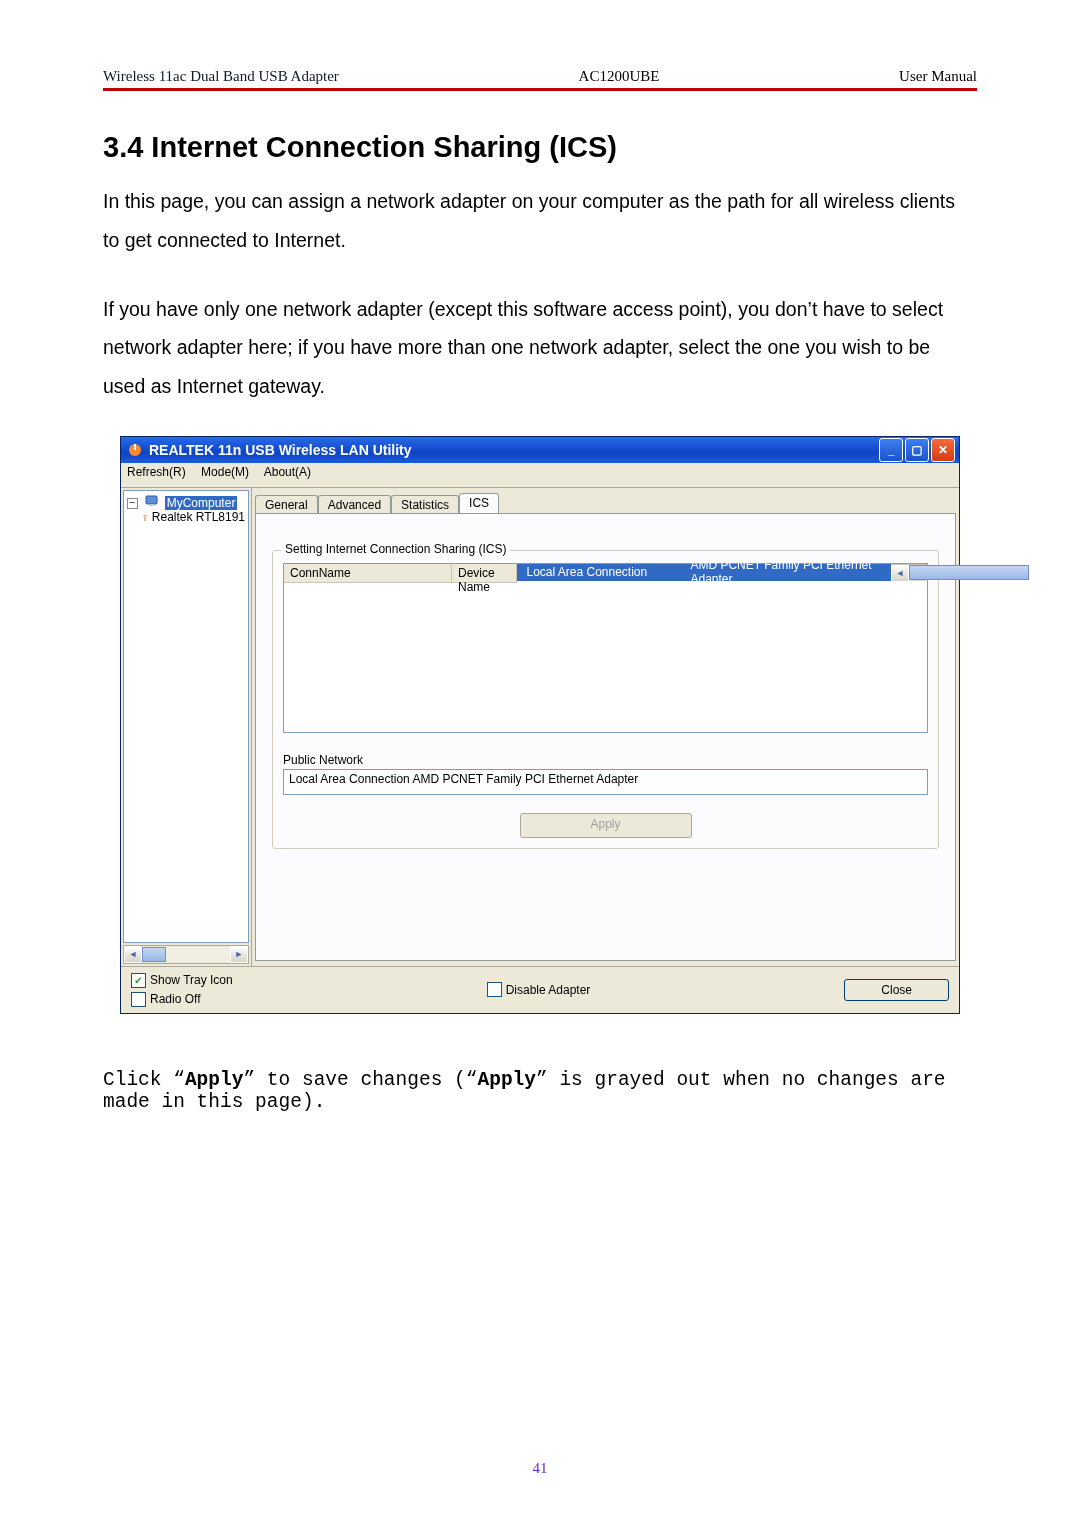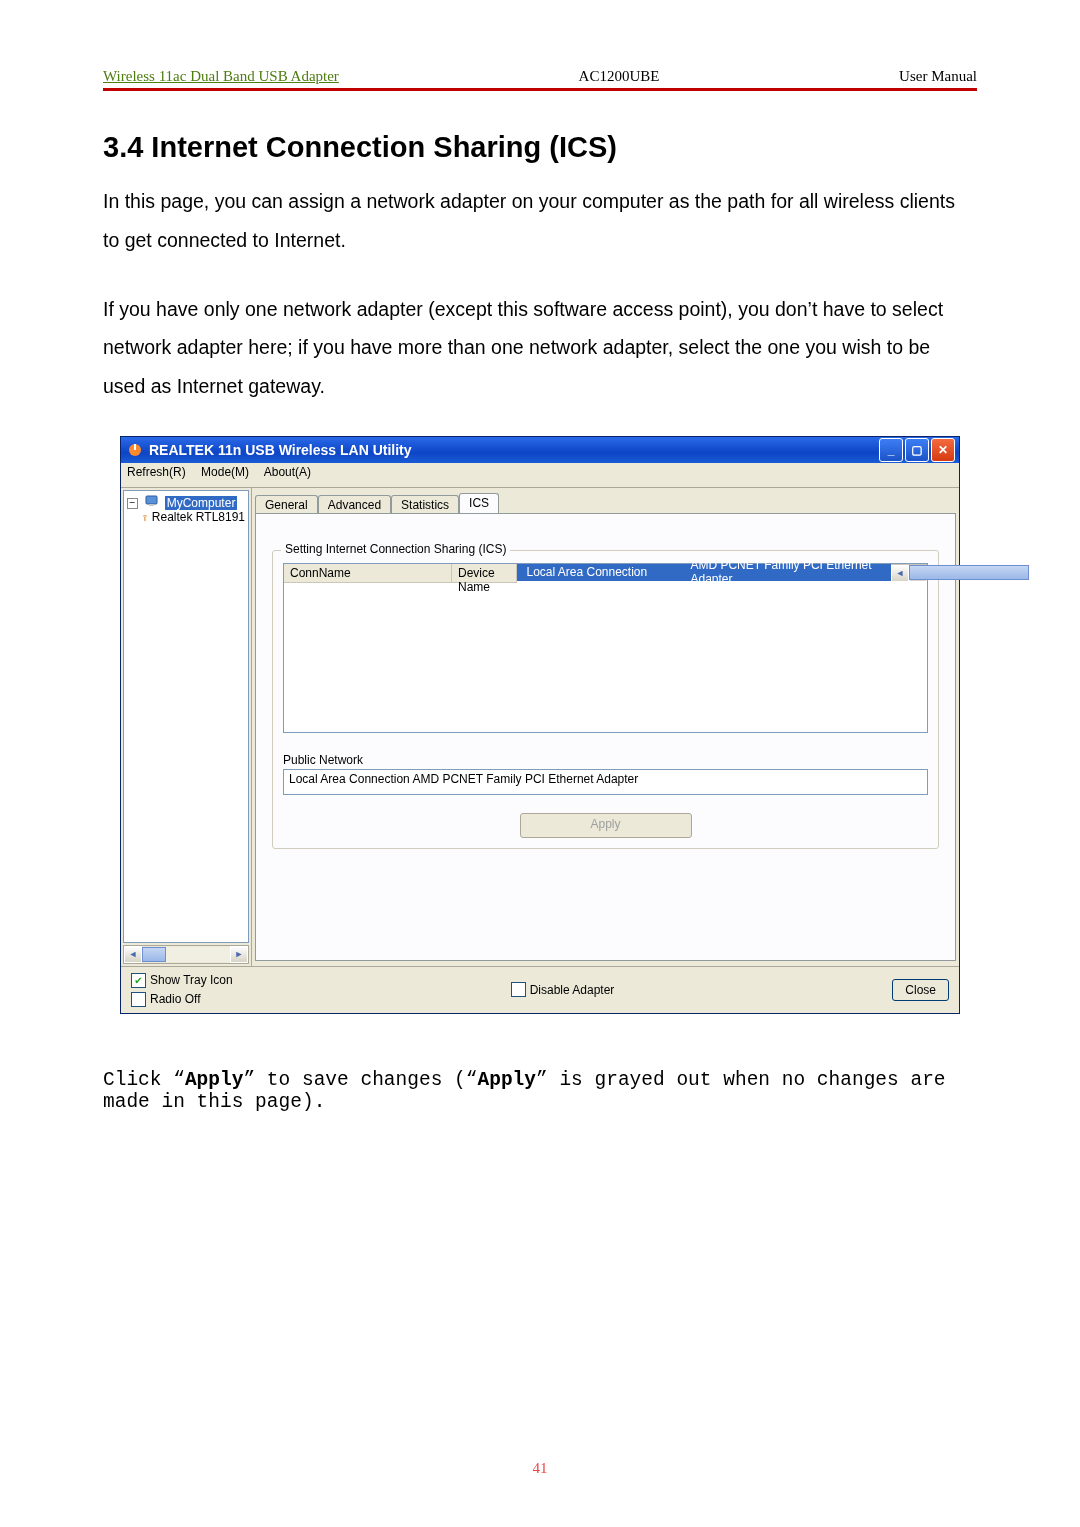--- a/index.html
+++ b/index.html
@@ -1,18 +1,18 @@
 <!DOCTYPE html>
 <html><head>
 <meta charset="utf-8">
 <style>
   html,body{margin:0;padding:0;background:#fff;width:1080px;font-family:"Times New Roman",serif}
   .page{width:1080px;height:1527px;position:relative;box-sizing:border-box;padding:68px 103px 0 103px}
   .hdr{display:flex;justify-content:space-between;font-size:15px;color:#000;margin-bottom:3px}
-  .hdr .left{color:#4d7c0f;text-decoration:underline}
+  .hdr .left{color:#0f172a;}
   .hdr .mid{color:#000}
   .hdr .right{color:#000}
   .hdr-line{height:3px;background:#c00000;margin-bottom:40px}
   h2{font-family:Arial,Helvetica,sans-serif;font-weight:bold;font-size:29px;color:#000;margin:0 0 18px 0}
   p.body{font-family:Arial,Helvetica,sans-serif;font-size:19.5px;color:#000;line-height:1.99;margin:0 4px 30px 0}
   .win{width:838px;margin:8px auto 4px auto;font-family:Tahoma,Arial,sans-serif;font-size:13px;color:#000;border:1px solid #0a246a;background:#ece9d8}
   .tb{height:26px;background:linear-gradient(180deg,#2a6ae9 0%,#0d45c5 60%,#1a5bd6 100%);display:flex;align-items:center;padding:0 4px 0 6px;color:#fff;font-weight:bold;font-size:14px}
   .tb .tico{width:16px;height:16px;margin-right:6px;display:inline-block}
   .tb .spacer{flex:1}
   .tb .wbtn{width:22px;height:22px;margin-left:2px;border:1px solid #fff;border-radius:3px;display:flex;align-items:center;justify-content:center;font-size:12px;font-weight:bold}
@@ -51,23 +51,23 @@
   .lv .hs .th{position:absolute;height:15px;left:40%;width:120px;background:linear-gradient(180deg,#c6d6f3,#9bb8e8);border:1px solid #6e8ed2;box-sizing:border-box}
   .pnet{margin-top:20px;font-size:12px}
   .pnet .val{border:1px solid #7f9db9;background:#fff;height:20px;padding:2px 5px;margin-top:2px}
   .apply{width:170px;height:23px;margin:18px auto 0 auto;border:1px solid #aca899;background:#ece9d8;color:#a0a0a0;text-align:center;line-height:21px;font-size:12px;border-radius:3px}
   .bot{display:flex;align-items:center;padding:6px 10px;background:#ece9d8;font-size:12px}
   .bot .col{display:flex;flex-direction:column;gap:4px}
   .bot label{display:flex;align-items:center;gap:4px}
   .cb{width:13px;height:13px;border:1px solid #1c5180;background:#fff;display:inline-flex;align-items:center;justify-content:center;font-size:10px;color:#21a121}
   .bot .mid{flex:1;text-align:center}
   .bot .mid label{justify-content:center}
-  .btn{border:1px solid #003c74;background:#ece9d8;padding:3px 12px;border-radius:3px;font-size:12px}
+  .btn{border:1px solid #003c74;background:#ece9d8;padding:3px 36px;border-radius:3px;font-size:12px}
   p.note{font-family:Liberation Mono, monospace;font-size:19.5px;color:#000;margin:55px 0 0 0}
-  .pgnum{position:absolute;bottom:50px;left:0;width:100%;text-align:center;font-size:15px;color:#ef4444}
+  .pgnum{position:absolute;bottom:50px;left:0;width:100%;text-align:center;font-size:15px;color:#6d28d9}
 </style>
 </head>
 <body>
 
 <div class="page">
 
   <div class="hdr">
     <span class="left">Wireless 11ac Dual Band USB Adapter</span>
     <span class="mid">AC1200UBE</span>
     <span class="right">User Manual</span>

